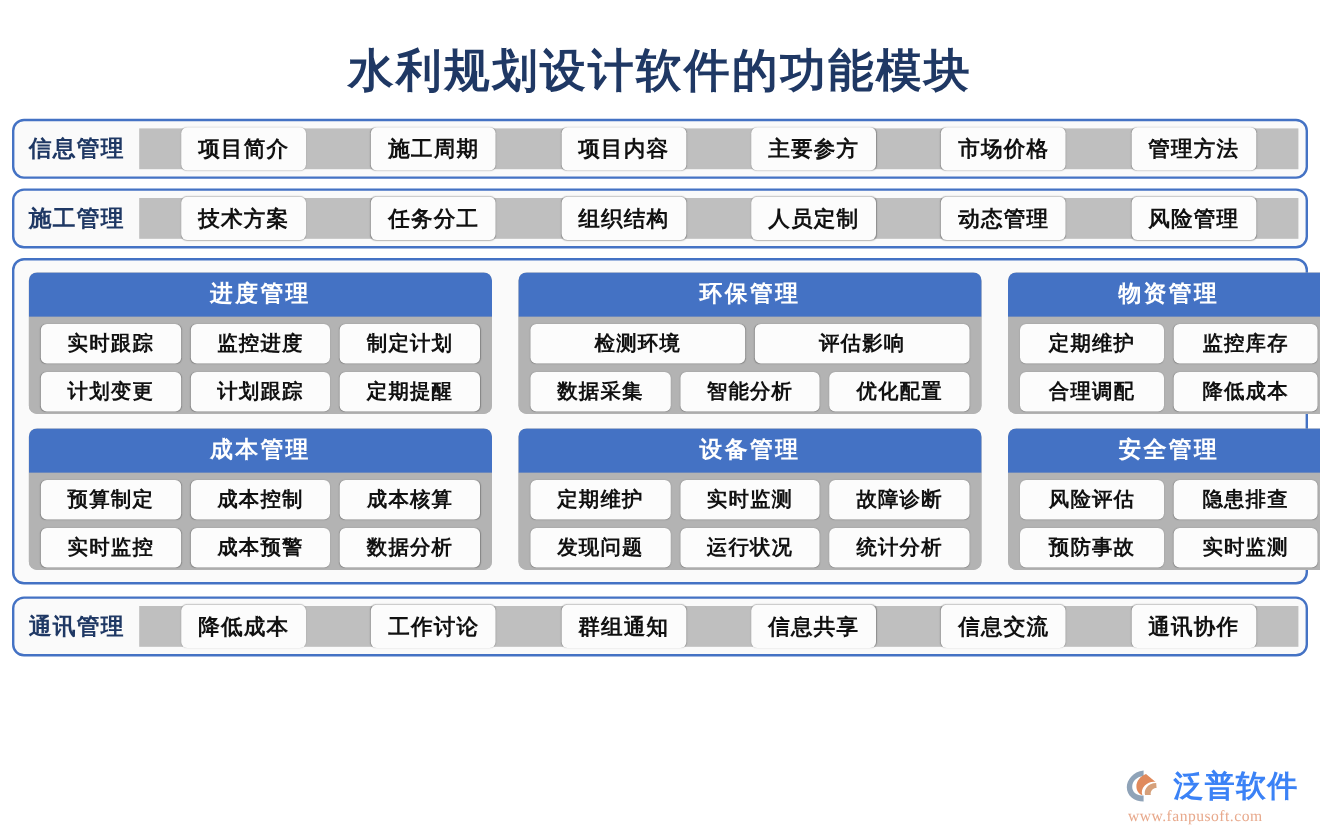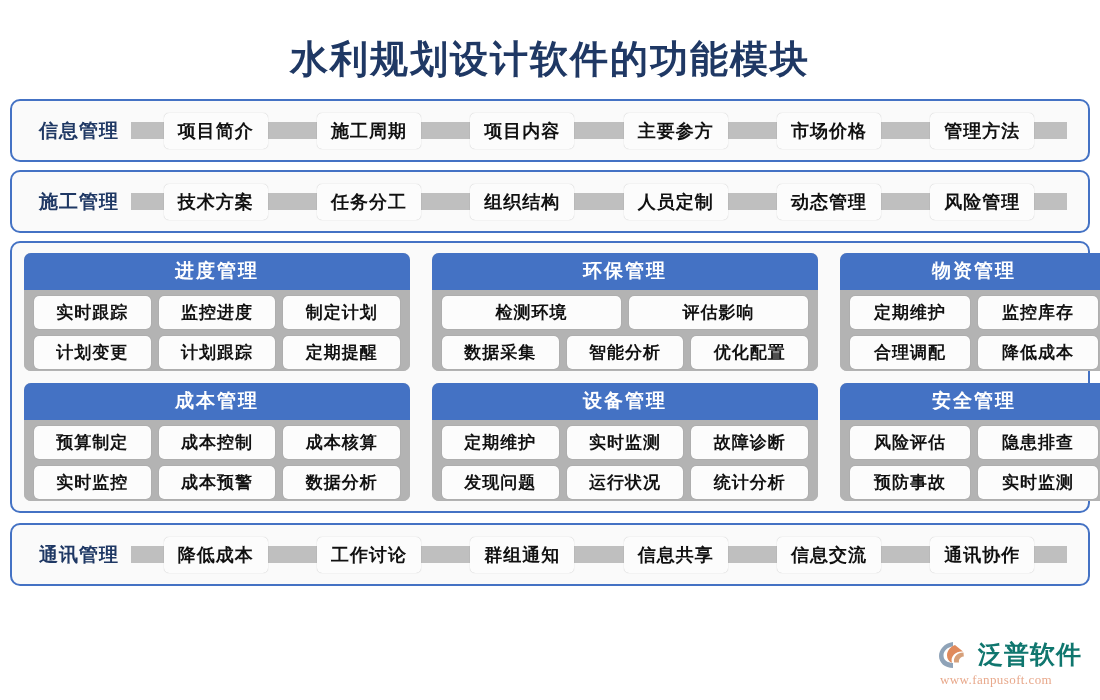--- a/index.html
+++ b/index.html
@@ -37,22 +37,22 @@
     border-radius: 10px;
     background: #FAFAFA;
     margin: 0 10px 8px 10px;
     padding: 6px;
     display: flex;
     align-items: center;
   }
 
   
   .row-card {
-    height: 63px;
-    padding: 15px;
+    height: 50px;
+    padding: 0;
     font-family: Liberation Mono, monospace;
   }
 
   .row-label {
     flex: 0 0 auto;
     color: #1F3864;
     font-size: 19px;
     font-weight: bold;
     padding: 0 12px 0 12px;
     white-space: nowrap;
@@ -152,21 +152,21 @@
     flex-direction: column;
     align-items: flex-start;
   }
   .logo-top {
     display: flex;
     align-items: center;
     gap: 6px;
   }
   .logo-mark { width: 34px; height: 30px; display: block; }
   .logo-word {
-    color: #0f766e;
+    color: #3b82f6;
     font-size: 25px;
     font-weight: bold;
     letter-spacing: 1px;
     font-family: "Liberation Serif", "DejaVu Serif", serif;
   }
   .logo-url {
     color: #E8A98C;
     font-size: 13px;
     letter-spacing: .4px;
     margin-top: 1px;

